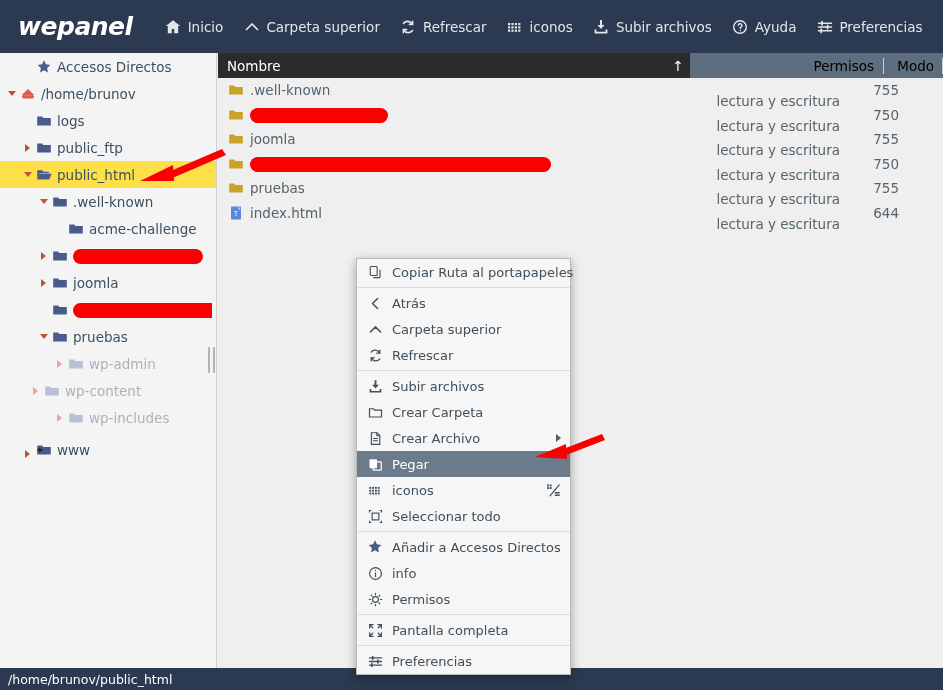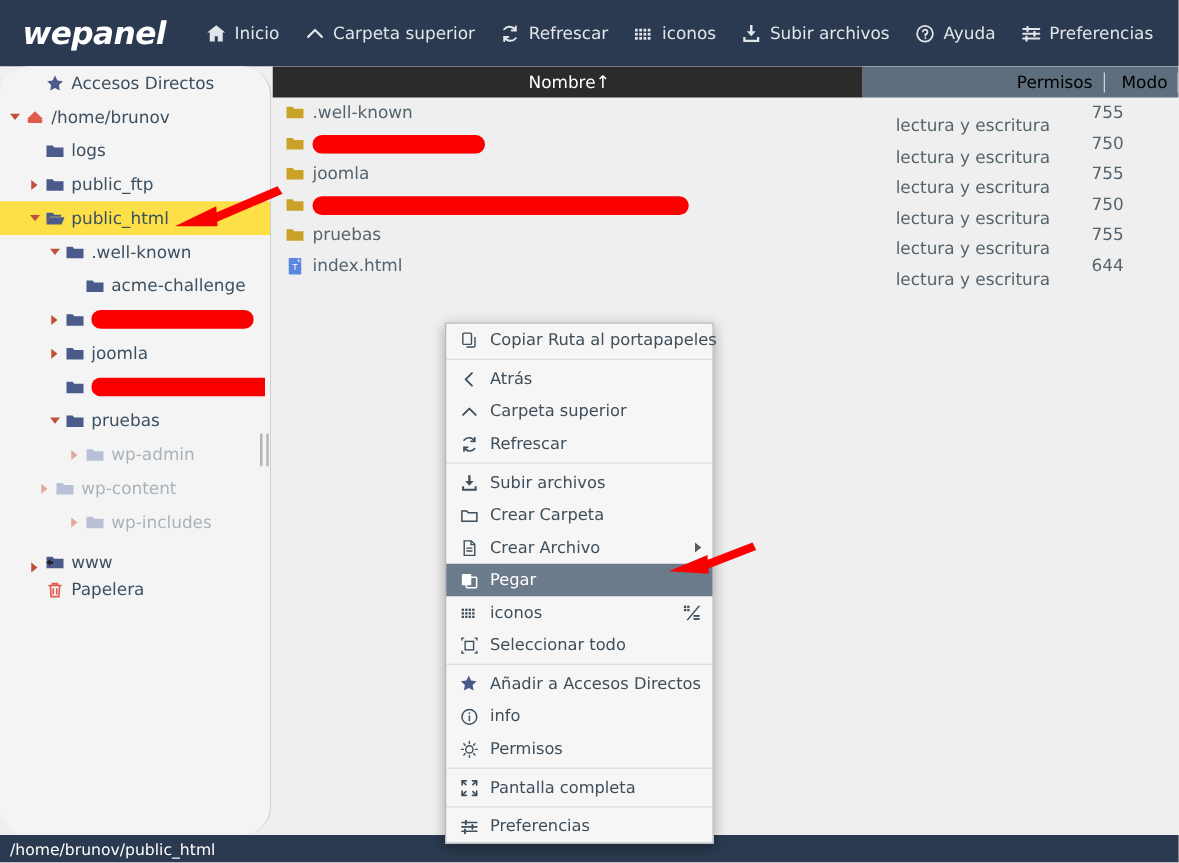--- a/index.html
+++ b/index.html
@@ -31,21 +31,20 @@
   }
   .tbtn .ico { display: inline-flex; align-items: center; justify-content: center;
                 width: 17px; height: 17px; }
   .tbtn svg { display: block; }
 
   
   .sidebar {
     position: absolute; left: 0; top: 53px; width: 217px; height: 615px;
     background: #f4f4f4; border-right: 1px solid #cfcfcf;
     overflow: hidden;
-    border-radius: 23px;
   }
   .trow {
     position: relative;
     display: flex; align-items: center; height: 27px;
     font-size: 13.5px; color: #3c5060; cursor: pointer;
     padding-right: 4px; white-space: nowrap;
   }
   .trow.selected { background: #fde047; }
   .trow.dim { color: #a9b3ba; }
   .tw { width: 15px; display: inline-flex; justify-content: center; align-items: center; flex: 0 0 15px; }
@@ -70,21 +69,21 @@
   
   .main {
     position: absolute; left: 218px; top: 53px; width: 725px; height: 615px;
     background: #efefef; overflow: hidden;
   }
   .thead { display: flex; height: 25px; font-size: 13.5px; }
   .th {
     display: flex; align-items: center; height: 25px;
     color: #ffffff; cursor: pointer; position: relative;
   }
-  .th-name { background: #2b2b2b; width: 497px; padding-left: 9px; justify-content: center; padding-right: 6px; }
+  .th-name { background: #2b2b2b; width: 497px; padding-left: 9px; justify-content: space-between; padding-right: 6px; }
   .th-rest { background: #5e6e7e; flex: 1; display: flex; align-items: center; }
   .th-perm { width: 193px; text-align: right; justify-content: flex-end; padding-right: 9px; display: flex; align-items: center; height: 25px; }
   .th-mode { width: 58px; justify-content: flex-end; padding-right: 8px; display: flex; align-items: center; height: 25px; }
   .th-tail { flex: 1; height: 25px; }
   .vsep { width: 1px; height: 16px; background: #c8d0d8; }
 
   .frow { display: flex; align-items: center; height: 24.5px; font-size: 13.5px; color: #55636d; cursor: pointer; }
   .fname { width: 437px; display: flex; align-items: center; padding-left: 9px; overflow: hidden; }
   .fname .ficon { margin-right: 6px; }
   .fperm { width: 194px; text-align: right; padding-right: 9px; margin-top: 22px; }
@@ -363,30 +362,20 @@
             <i class="caret right"></i>
           </span>
           <span class="ficon">
             <svg viewBox="0 0 16 16" width="16" height="16">
               <path d="M1.2 3.4h4.9l1.3 1.5h7.4v7.7H1.2z" fill="#4a5a8a"></path>
               <path d="M1 8 4.2 5.2l0 1.7 2.2 0 0 2.2-2.2 0 0 1.7z" fill="#222"></path>
             </svg>
           </span>
           <span class="tlabel">www</span>
         </div>
-        <div class="trow" style="padding-left: 20px;">
-          <span class="tw"></span>
-          <span class="ficon">
-            <svg viewBox="0 0 16 16" width="16" height="16" fill="none" stroke="#e05a4e" stroke-width="1.3">
-              <path d="M3.2 4.4h9.6M6 4.4V2.9h4v1.5M4.3 4.4l.6 8.9h6.2l.6-8.9" stroke-linecap="round"></path>
-              <path d="M6.6 6.5v5M9.4 6.5v5"></path>
-            </svg>
-          </span>
-          <span class="tlabel">Papelera</span>
-        </div>
       </div>
   </div>
   <div class="resizer">
       <i></i>
       <i></i>
     </div>
 
   <div class="main">
     <div class="thead">
       <div class="th th-name">

